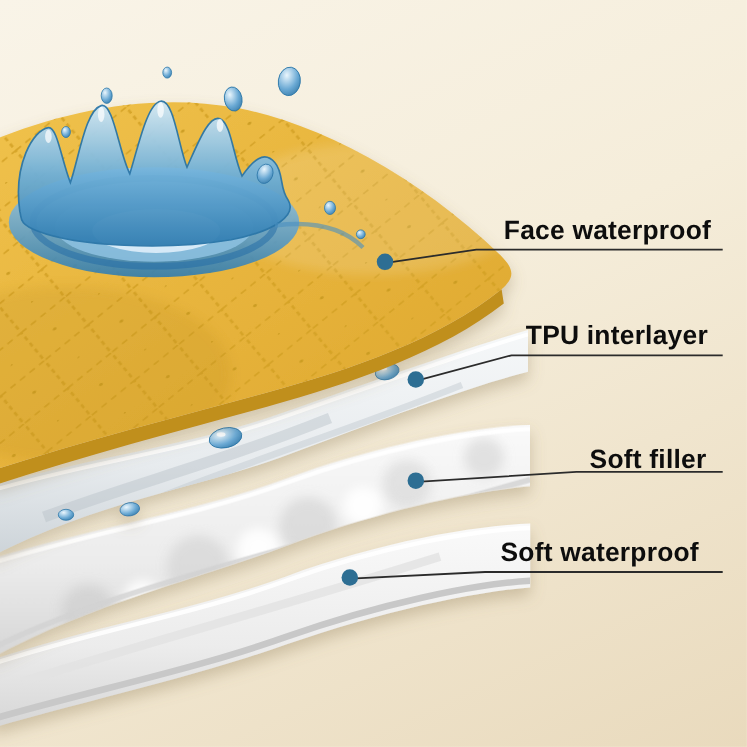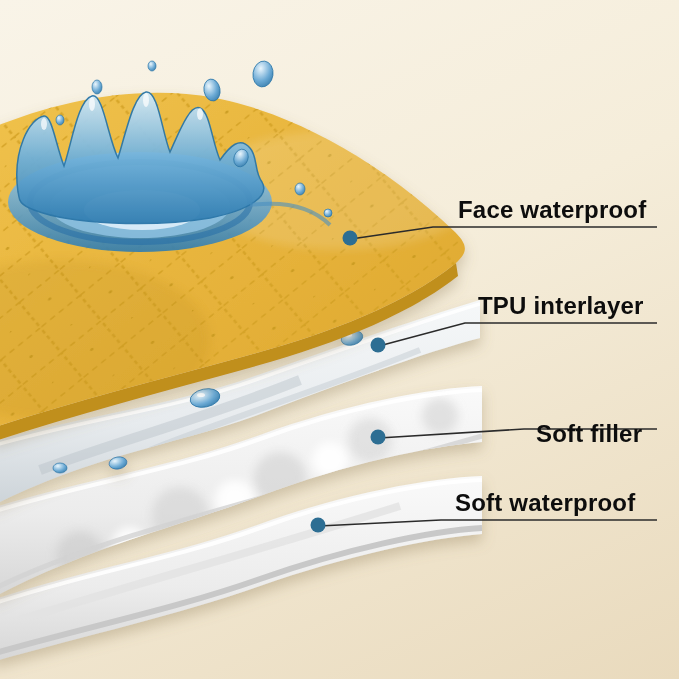--- a/index.html
+++ b/index.html
@@ -171,16 +171,16 @@
       <polyline class="callout-line" points="319,526 441,520 657,520"></polyline>
       <circle class="callout-dot" cx="350" cy="238" r="7.5"></circle>
       <circle class="callout-dot" cx="378" cy="345" r="7.5"></circle>
       <circle class="callout-dot" cx="378" cy="437" r="7.5"></circle>
       <circle class="callout-dot" cx="318" cy="525" r="7.5"></circle>
     </g>
   </svg>
 
   <div class="label" style="left:458px; top:196px;">Face waterproof</div>
   <div class="label" style="left:478px; top:292px;text-align:center;">TPU interlayer</div>
-  <div class="label" style="left:536px; top:420px;">Soft filler</div>
+  <div class="label" style="left:536px; top:404px;">Soft filler</div>
   <div class="label" style="left:455px; top:489px;">Soft waterproof</div>
 
 </div>
 
 </body></html>

